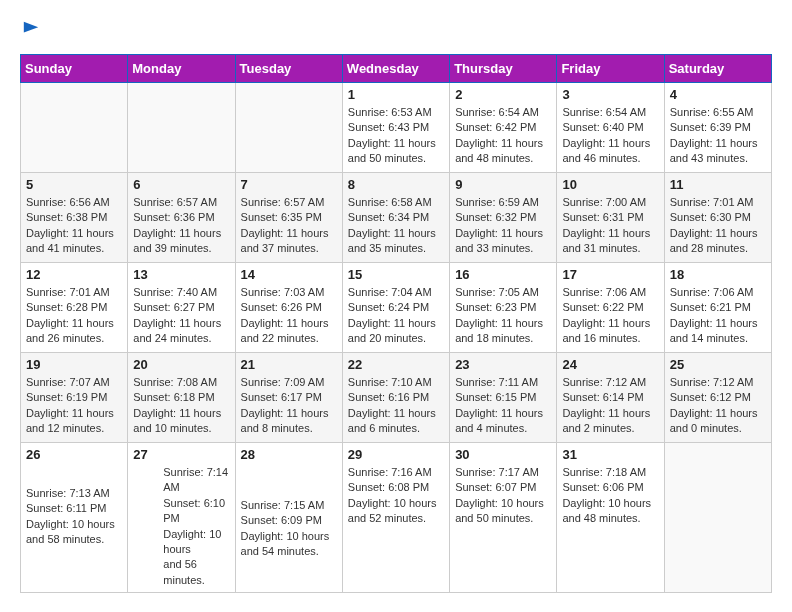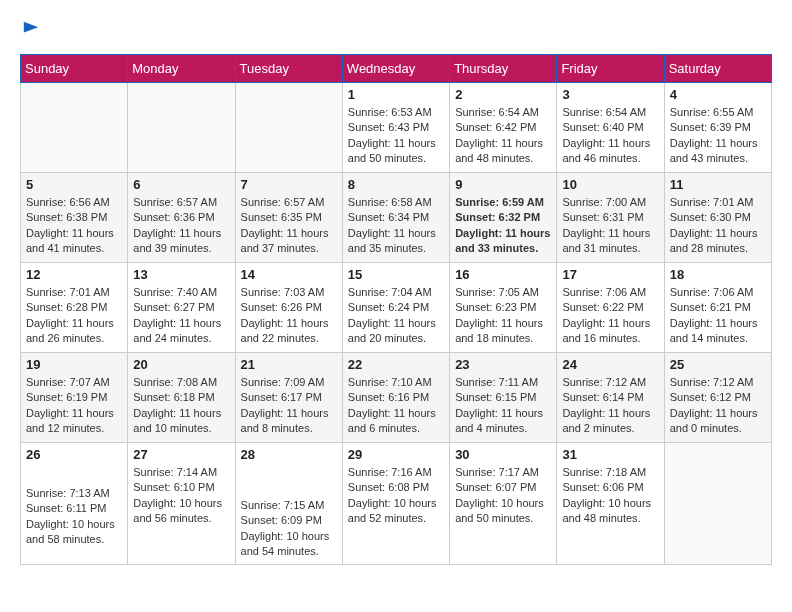--- a/index.html
+++ b/index.html
@@ -43,24 +43,24 @@
     .location {
       font-size: 16px;
       color: #444;
     }
     table {
       width: 100%;
       border-collapse: collapse;
       table-layout: fixed;
     }
     thead th {
-      background: #be185d;
+      background: #a21caf;
       color: #fff;
       font-size: 13px;
-      font-weight: normal;
+      font-weight: bold;
       padding: 6px 4px;
       text-align: left;
       border: 1px solid #1565c0;
     }
     tbody td {
       border: 1px solid #ccc;
       vertical-align: top;
       padding: 4px 5px;
       font-size: 11px;
       color: #333;
@@ -177,21 +177,21 @@
         </td>
         <td>
           <span class="day-num">8</span>
           <div class="cell-text" style="white-space: pre-line;">Sunrise: 6:58 AM
 Sunset: 6:34 PM
 Daylight: 11 hours
 and 35 minutes.</div>
         </td>
         <td>
           <span class="day-num">9</span>
-          <div class="cell-text" style="white-space: pre-line; font-weight: bold;">Sunrise: 6:59 AM
+          <div class="cell-text" style="white-space: pre-line;">Sunrise: 6:59 AM
 Sunset: 6:32 PM
 Daylight: 11 hours
 and 33 minutes.</div>
         </td>
         <td>
           <span class="day-num">10</span>
           <div class="cell-text" style="white-space: pre-line;">Sunrise: 7:00 AM
 Sunset: 6:31 PM
 Daylight: 11 hours
 and 31 minutes.</div>
@@ -309,21 +309,21 @@
       <tr>
         <td>
           <span class="day-num">26</span>
           <div class="cell-text" style="white-space: pre-line; margin-top: 24px;">Sunrise: 7:13 AM
 Sunset: 6:11 PM
 Daylight: 10 hours
 and 58 minutes.</div>
         </td>
         <td>
           <span class="day-num">27</span>
-          <div class="cell-text" style="white-space: pre-line;">Sunrise: 7:14 AM
+          <div class="cell-text" style="white-space: pre-line; margin-left: 30px;">Sunrise: 7:14 AM
 Sunset: 6:10 PM
 Daylight: 10 hours
 and 56 minutes.</div>
         </td>
         <td>
           <span class="day-num">28</span>
           <div class="cell-text" style="white-space: pre-line; margin-top: 36px;">Sunrise: 7:15 AM
 Sunset: 6:09 PM
 Daylight: 10 hours
 and 54 minutes.</div>

